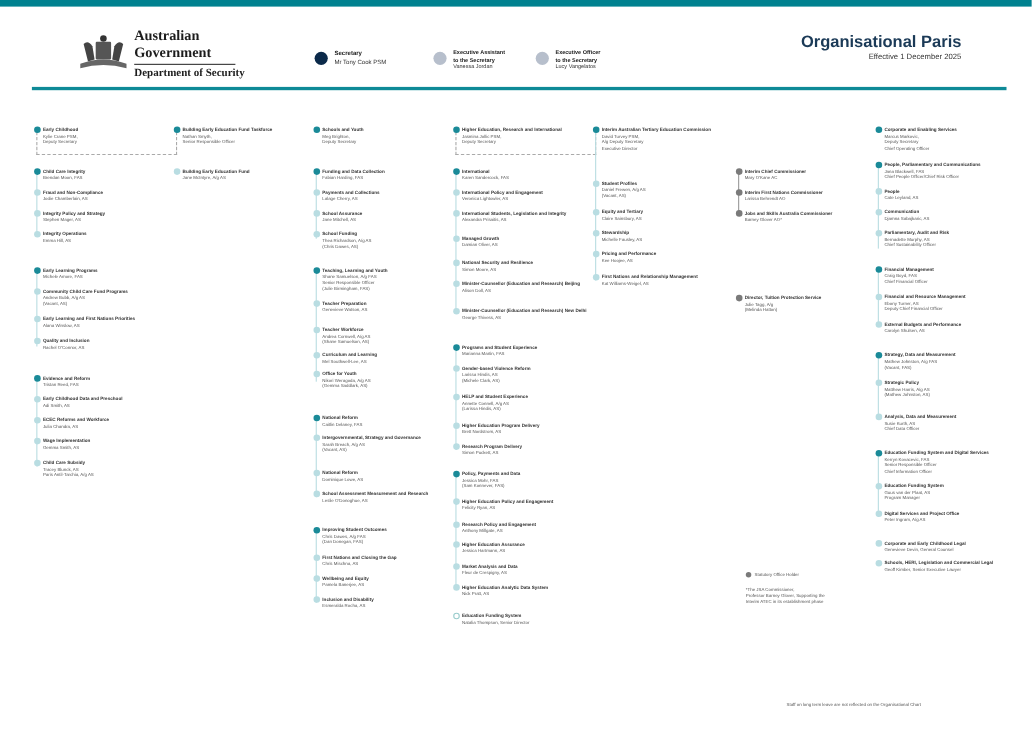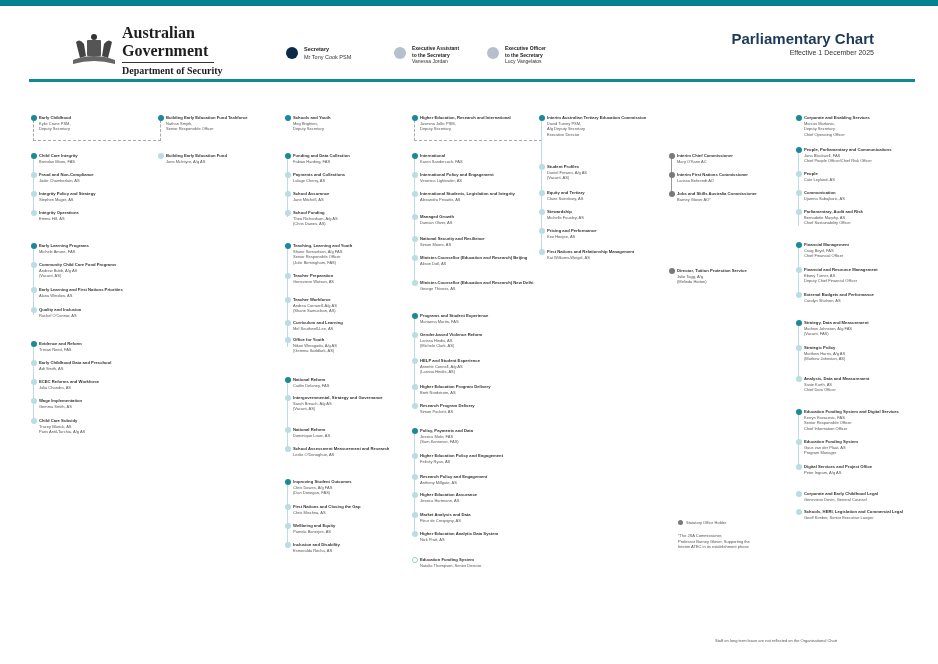--- a/index.html
+++ b/index.html
@@ -6,21 +6,21 @@
   html, body { width: 938px; height: 664px; background: #ffffff; overflow: hidden; }
   body { font-family: "Liberation Sans", sans-serif; color: #4a4a4a; position: relative; }
 
   .top-bar { position: absolute; left: 0; top: 0; width: 938px; height: 6px; background: #00818f; }
   .header-rule { position: absolute; left: 29px; top: 79px; width: 886px; height: 3px; background: #0e8a97; }
 
   .logo { position: absolute; left: 70px; top: 24px; display: flex; align-items: center; }
   .crest { width: 48px; height: 36px; position: relative; }
   .crest svg { width: 48px; height: 36px; }
   .logo-text { margin-left: 4px; font-family: "Liberation Serif", serif; color: #1d1d1d; }
-  .logo-text .l1 { font-size: 16px; font-weight: bold; border-bottom: 1px solid #333; padding-bottom: 2px; width: 92px; }
+  .logo-text .l1 { font-size: 13px; font-weight: bold; border-bottom: 1px solid #333; padding-bottom: 2px; width: 92px; }
   .logo-text .l2 { font-size: 10px; font-weight: bold; padding-top: 2px; }
 
   .legend-item { position: absolute; display: flex; align-items: flex-start; }
   .legend-dot { width: 12px; height: 12px; border-radius: 50%; margin-right: 6px; margin-top: 2px; flex-shrink: 0; }
   .legend-text { font-size: 5px; line-height: 6.5px; color: #333; }
   .legend-text .t { font-weight: bold; color: #222; }
   .legend-text.big { font-size: 5.5px; line-height: 8px; }
 
   .title-block { position: absolute; right: 64px; top: 30px; text-align: right; }
   .title-block .title { font-size: 15px; font-weight: bold; color: #1b3a57; }
@@ -81,21 +81,21 @@
 <div class="legend-item" style="left:487px; top:45px;">
   <div class="legend-dot" style="background:#b7bfcc;"></div>
   <div class="legend-text">
     <div class="t">Executive Officer</div>
     <div class="t">to the Secretary</div>
     <div>Lucy Vangelatos</div>
   </div>
 </div>
 
 <div class="title-block">
-  <div class="title">Parliamentary Chart</div>
+  <div class="title">Organisational Paris</div>
   <div class="sub">Effective 1 December 2025</div>
 </div>
 
 <div class="header-rule"></div>
 
 <div class="dash-box" style="left:33px; top:120px; width:128px; height:21px;"></div>
 <div class="dash-l" style="left:414px; top:120px; width:128px; height:21px;"></div>
 <div class="dash-box" style="left:414px; top:120px; width:128px; height:21px; border-left:none; border-bottom:none; border-right:0.8px dashed #aaa;"></div>
 
 <div class="vline" style="left:33px; top:157px; height:58px;"></div>

